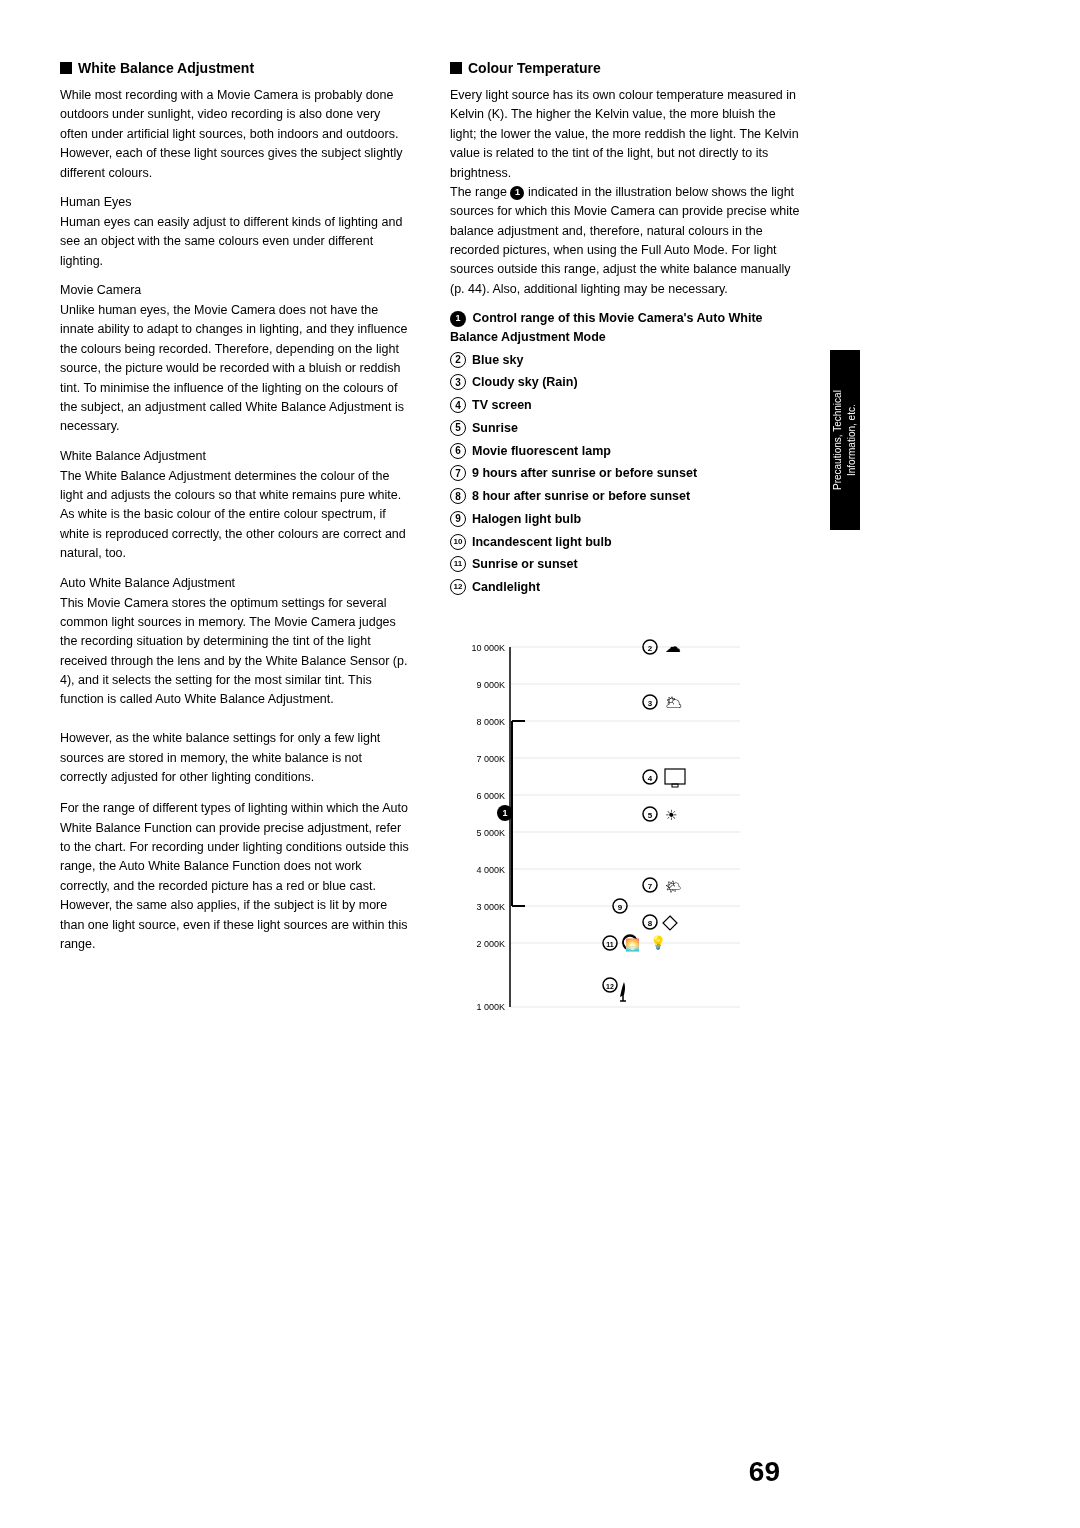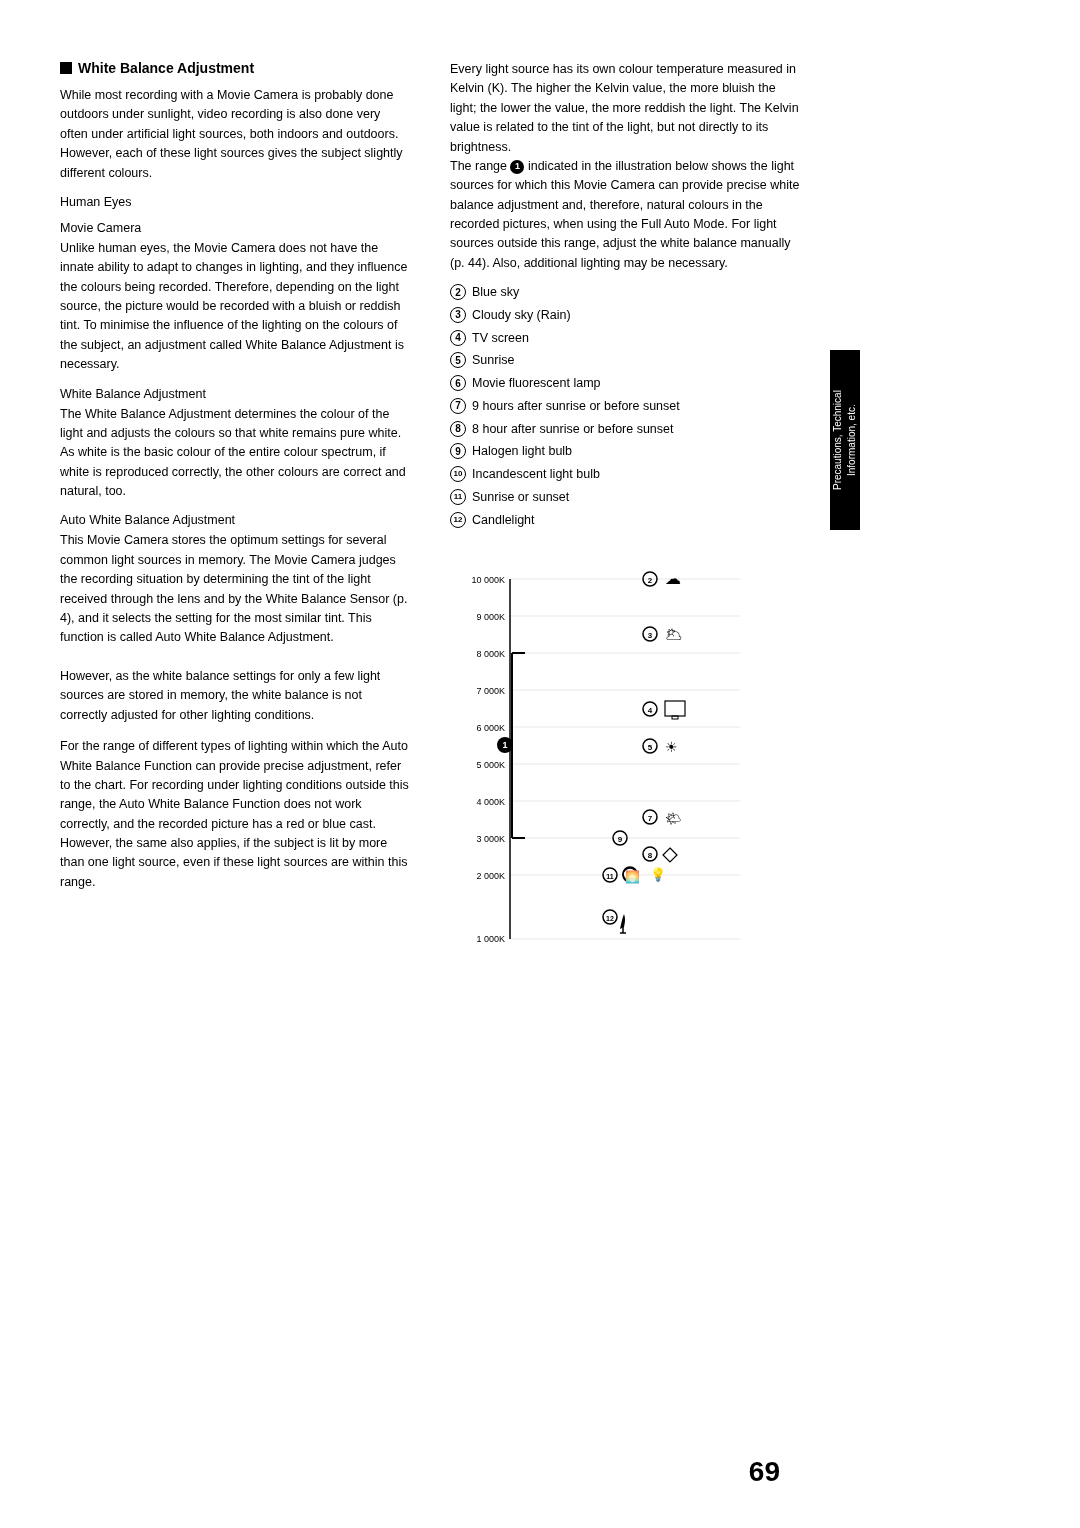--- a/index.html
+++ b/index.html
@@ -74,21 +74,21 @@
       width: 16px;
       height: 16px;
       border-radius: 50%;
       border: 1.5px solid #000;
       font-size: 10px;
       font-weight: bold;
       flex-shrink: 0;
       margin-top: 1px;
     }
     .bold-item {
-      font-weight: normal;
+      font-weight: bold;
     }
     
     .chart-section {
       margin-top: 20px;
       display: flex;
       gap: 20px;
     }
     .page-number {
       position: absolute;
       bottom: 40px;
@@ -107,40 +107,51 @@
 
     <div class="col-left">
       <div class="section-title">
         <span class="black-square"></span>
         <span>White Balance Adjustment</span>
       </div>
       <p class="body-text">While most recording with a Movie Camera is probably done outdoors under sunlight, video recording is also done very often under artificial light sources, both indoors and outdoors. However, each of these light sources gives the subject slightly different colours.</p>
 
       <div class="subsection">
         <div class="subsection-title">Human Eyes</div>
+        <p class="body-text">Human eyes can easily adjust to different kinds of lighting and see an object with the same colours even under different lighting.</p>
       </div>
       <div class="subsection">
         <div class="subsection-title">Movie Camera</div>
         <p class="body-text">Unlike human eyes, the Movie Camera does not have the innate ability to adapt to changes in lighting, and they influence the colours being recorded. Therefore, depending on the light source, the picture would be recorded with a bluish or reddish tint. To minimise the influence of the lighting on the colours of the subject, an adjustment called White Balance Adjustment is necessary.</p>
       </div>
       <div class="subsection">
         <div class="subsection-title">White Balance Adjustment</div>
         <p class="body-text">The White Balance Adjustment determines the colour of the light and adjusts the colours so that white remains pure white. As white is the basic colour of the entire colour spectrum, if white is reproduced correctly, the other colours are correct and natural, too.</p>
       </div>
       <div class="subsection">
         <div class="subsection-title">Auto White Balance Adjustment</div>
         <p class="body-text">This Movie Camera stores the optimum settings for several common light sources in memory. The Movie Camera judges the recording situation by determining the tint of the light received through the lens and by the White Balance Sensor (p. 4), and it selects the setting for the most similar tint. This function is called Auto White Balance Adjustment.<br><br>However, as the white balance settings for only a few light sources are stored in memory, the white balance is not correctly adjusted for other lighting conditions.</p>
       </div>
       <p class="body-text" style="margin-top:12px;">For the range of different types of lighting within which the Auto White Balance Function can provide precise adjustment, refer to the chart. For recording under lighting conditions outside this range, the Auto White Balance Function does not work correctly, and the recorded picture has a red or blue cast. However, the same also applies, if the subject is lit by more than one light source, even if these light sources are within this range.</p>
     </div>
 
     <div class="col-right">
+      <div class="section-title">
+        <span class="black-square"></span>
+        <span>Colour Temperature</span>
+      </div>
       <p class="body-text">Every light source has its own colour temperature measured in Kelvin (K). The higher the Kelvin value, the more bluish the light; the lower the value, the more reddish the light. The Kelvin value is related to the tint of the light, but not directly to its brightness.<br>The range <span style="display:inline-flex;align-items:center;justify-content:center;width:14px;height:14px;border-radius:50%;background:#000;color:#fff;font-size:9px;font-weight:bold;vertical-align:middle;">1</span> indicated in the illustration below shows the light sources for which this Movie Camera can provide precise white balance adjustment and, therefore, natural colours in the recorded pictures, when using the Full Auto Mode. For light sources outside this range, adjust the white balance manually (p. 44). Also, additional lighting may be necessary.</p>
 
       <div class="numbered-list">
+        <div class="numbered-item">
+          <span style="font-size:12.5px;font-weight:bold;">
+            <span style="display:inline-flex;align-items:center;justify-content:center;width:16px;height:16px;border-radius:50%;background:#000;color:#fff;font-size:9px;font-weight:bold;vertical-align:middle;margin-right:3px;">1</span>
+            Control range of this Movie Camera's Auto White Balance Adjustment Mode
+          </span>
+        </div>
 
         <div class="numbered-item">
           <span class="circle-num">2</span>
           <span class="bold-item">Blue sky</span>
         </div>
         <div class="numbered-item">
           <span class="circle-num">3</span>
           <span class="bold-item">Cloudy sky (Rain)</span>
         </div>
         <div class="numbered-item">

